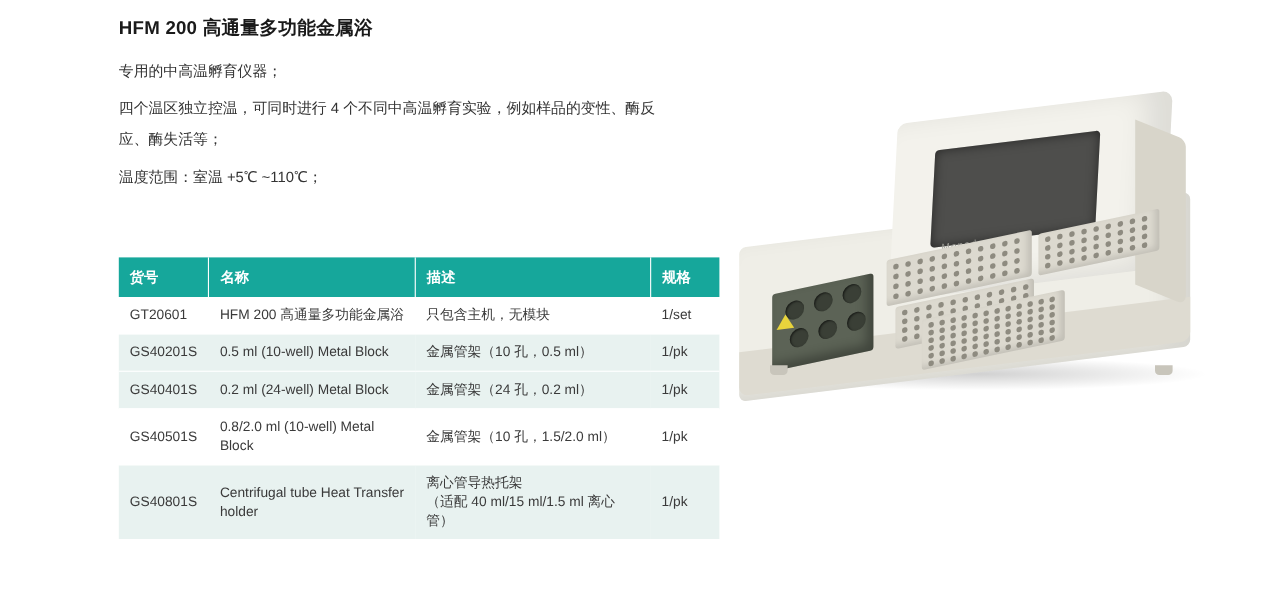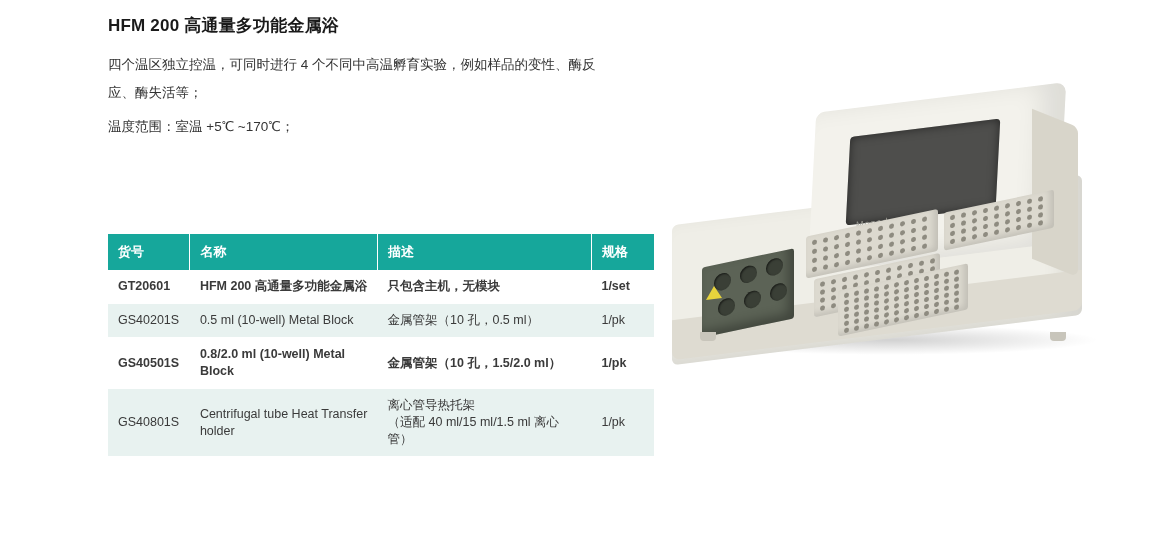--- a/index.html
+++ b/index.html
@@ -59,21 +59,21 @@
     border-right: 1px solid #ffffff;
   }
   table.spec thead th:last-child { border-right: none; }
   table.spec tbody td {
     padding: 8px 10px;
     color: #3a3a3a;
     vertical-align: middle;
     line-height: 17px;
     border-bottom: 1px solid #ffffff;
   }
-  table.spec tbody tr.odd td { background: #ffffff; font-weight: bold; }
+  table.spec tbody tr.odd td { background: #ffffff; }
   table.spec tbody tr.even td { background: #e8f2f0; }
   table.spec tbody tr:last-child td { border-bottom: none; }
   .col-code { width: 76px; }
   .col-name { width: 186px; }
   .col-desc { width: 212px; }
   .col-spec { width: 62px; }
   td.col-spec, th.col-spec { text-align: left; }
 
   
   .device {
@@ -213,22 +213,23 @@
     border-radius: 0 0 4px 4px;
   }
 </style>
 </head>
 <body>
 
 <div class="page">
 
   <div class="content">
     <h1 class="title">HFM 200 高通量多功能金属浴</h1>
+    <p class="para">专用的中高温孵育仪器；</p>
     <p class="para">四个温区独立控温，可同时进行 4 个不同中高温孵育实验，例如样品的变性、酶反应、酶失活等；</p>
-    <p class="para">温度范围：室温 +5℃ ~170℃；</p>
+    <p class="para">温度范围：室温 +5℃ ~110℃；</p>
   </div>
 
   <table class="spec">
     <thead>
       <tr>
         <th class="col-code">货号</th>
         <th class="col-name">名称</th>
         <th class="col-desc">描述</th>
         <th class="col-spec">规格</th>
       </tr>
@@ -237,20 +238,26 @@
       <tr class="odd">
         <td class="col-code">GT20601</td>
         <td class="col-name">HFM 200 高通量多功能金属浴</td>
         <td class="col-desc">只包含主机，无模块</td>
         <td class="col-spec">1/set</td>
       </tr>
       <tr class="even">
         <td class="col-code">GS40201S</td>
         <td class="col-name">0.5 ml (10-well) Metal Block</td>
         <td class="col-desc">金属管架（10 孔，0.5 ml）</td>
+        <td class="col-spec">1/pk</td>
+      </tr>
+      <tr class="even">
+        <td class="col-code">GS40401S</td>
+        <td class="col-name">0.2 ml (24-well) Metal Block</td>
+        <td class="col-desc">金属管架（24 孔，0.2 ml）</td>
         <td class="col-spec">1/pk</td>
       </tr>
       <tr class="odd">
         <td class="col-code">GS40501S</td>
         <td class="col-name">0.8/2.0 ml (10-well) Metal Block</td>
         <td class="col-desc">金属管架（10 孔，1.5/2.0 ml）</td>
         <td class="col-spec">1/pk</td>
       </tr>
       <tr class="even">
         <td class="col-code">GS40801S</td>

